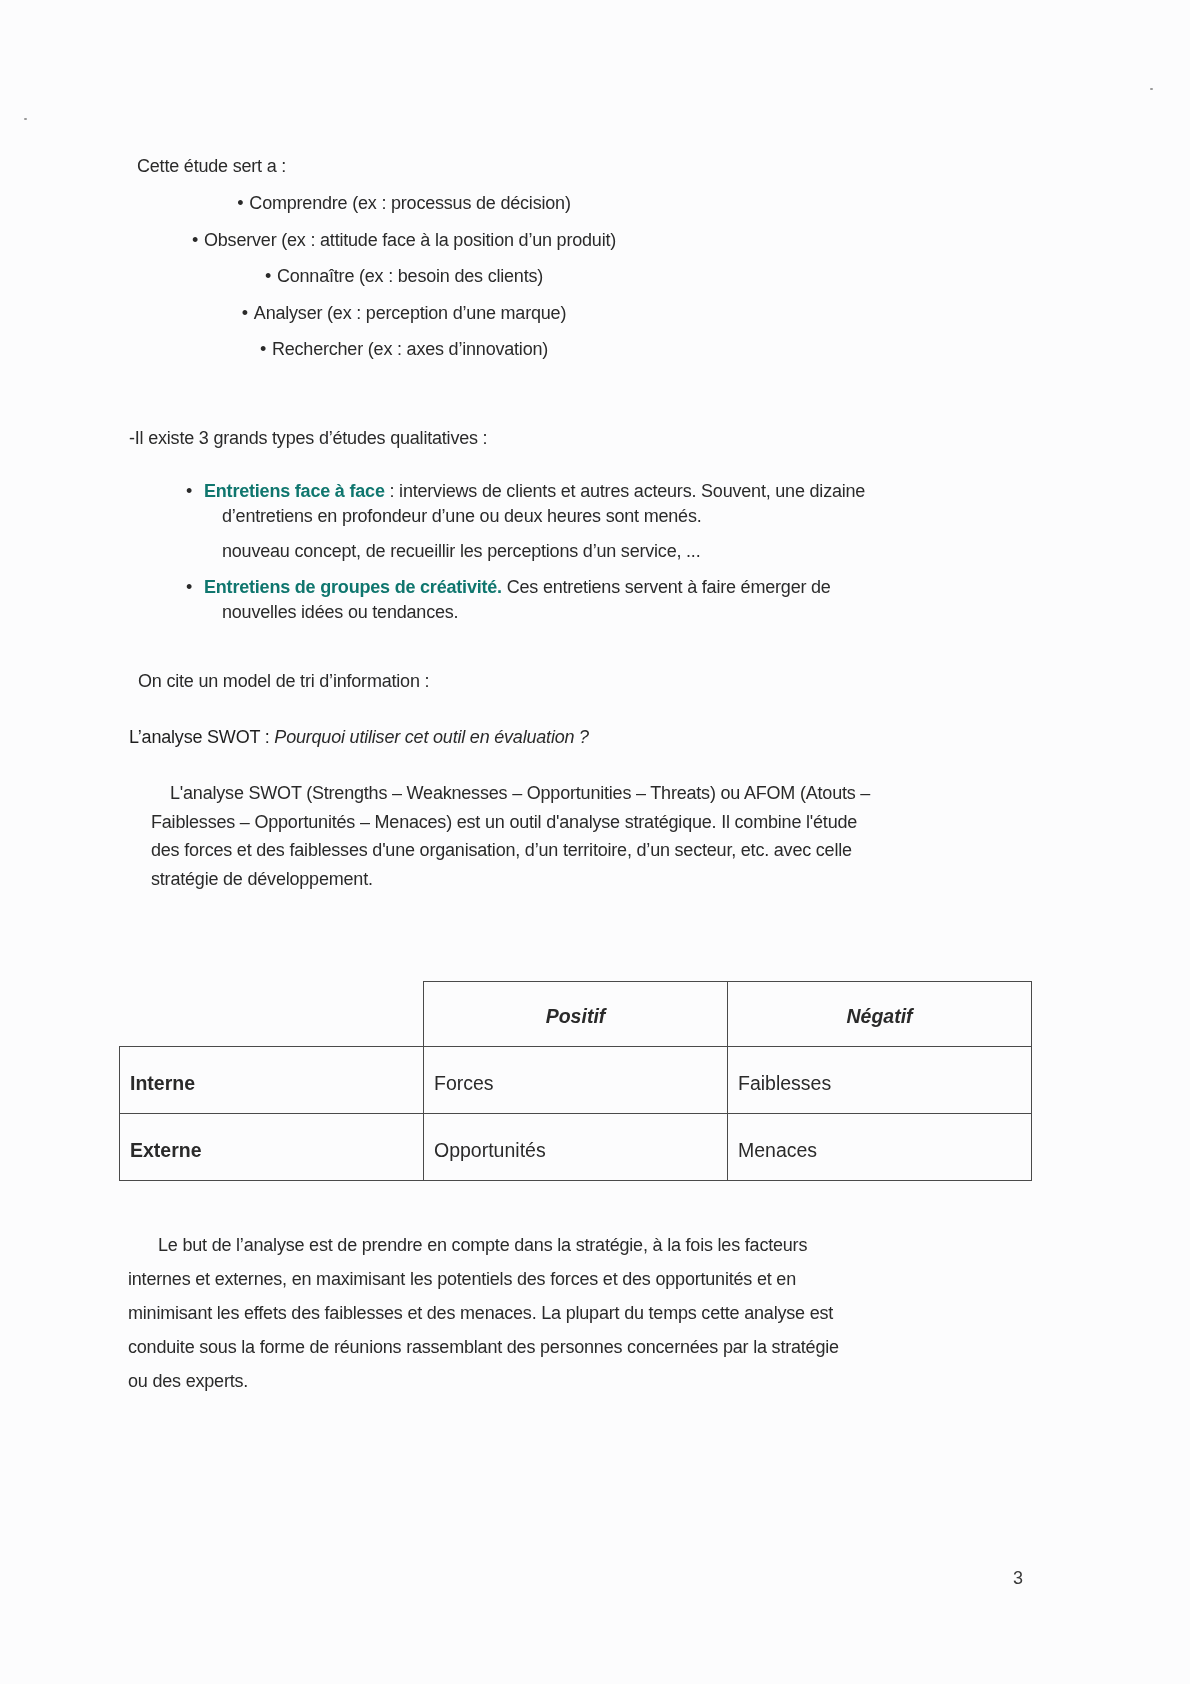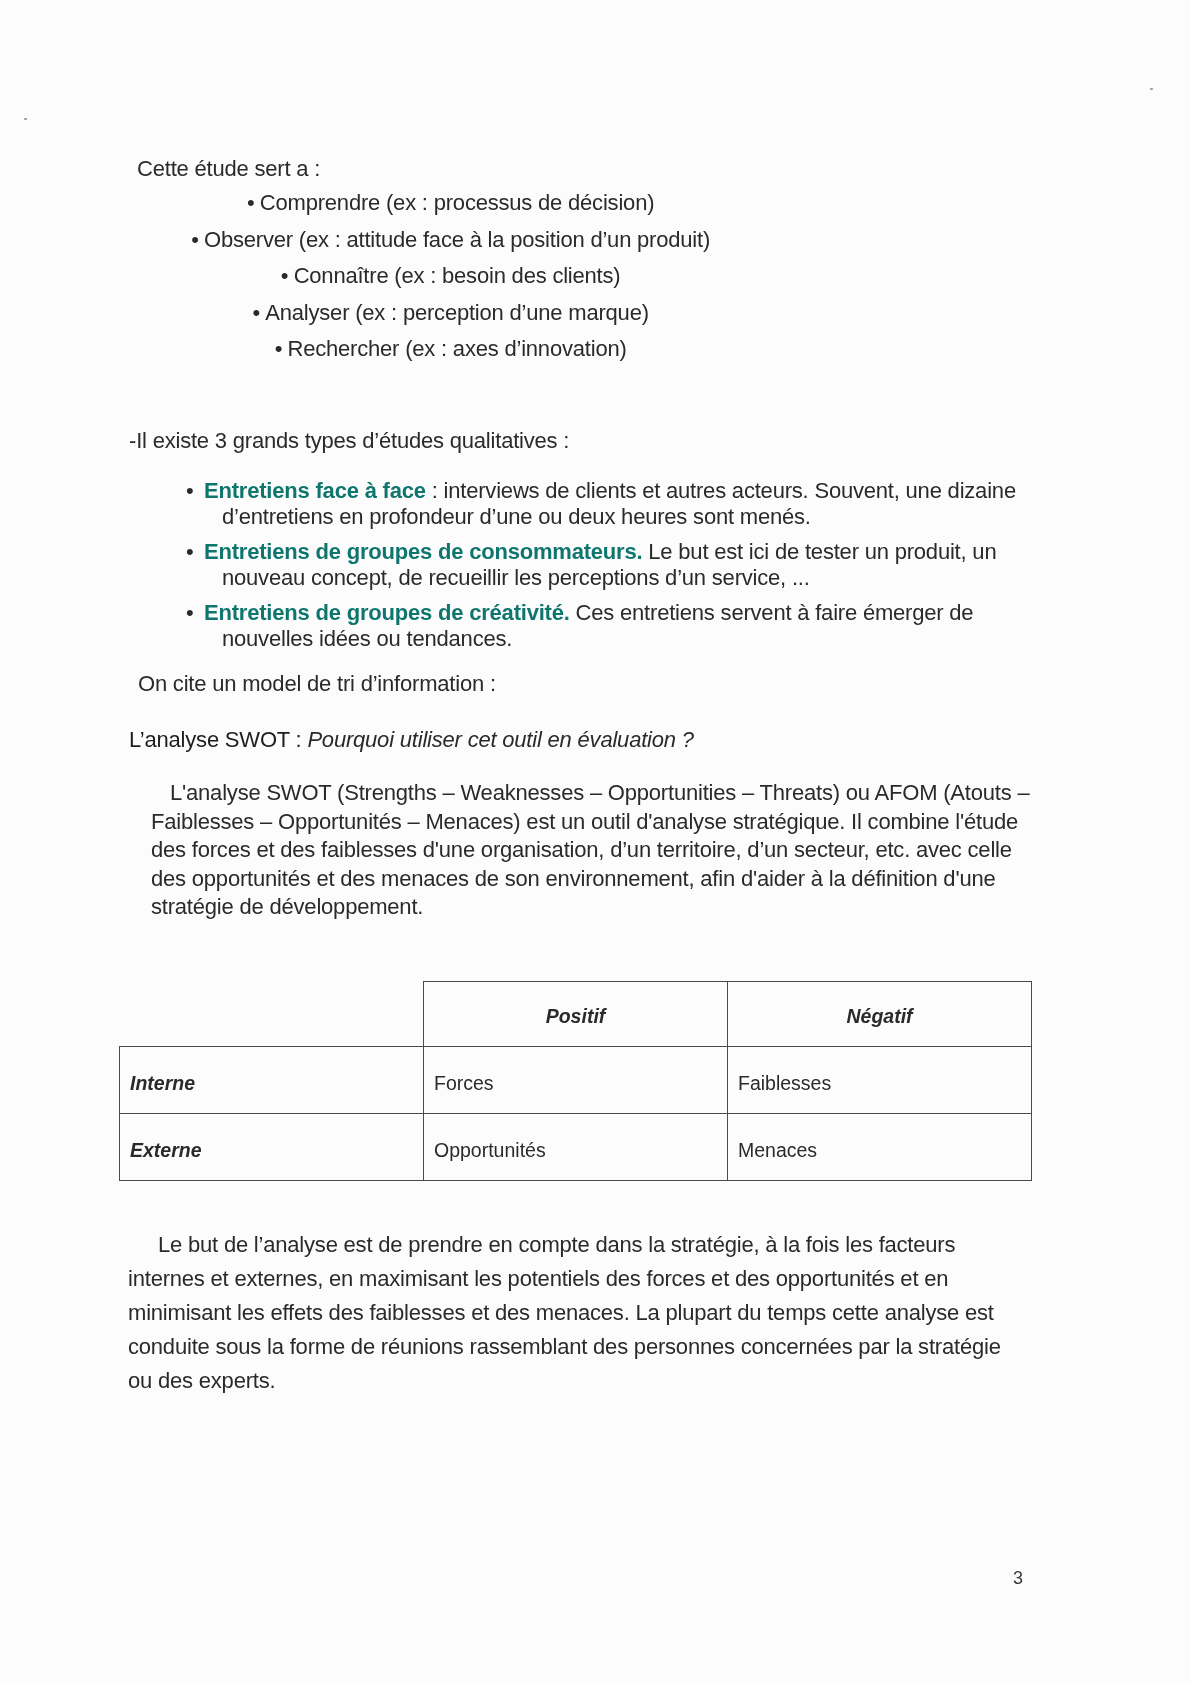--- a/index.html
+++ b/index.html
@@ -4,21 +4,21 @@
 <style>
   html, body { margin: 0; padding: 0; }
   body {
     width: 1190px; height: 1684px; position: relative; overflow: hidden;
     background: #fcfcfd;
     font-family: "Liberation Sans", "DejaVu Sans", sans-serif;
     color: #2a2a2a;
   }
   .page { position: absolute; inset: 0; }
   .abs { position: absolute; white-space: nowrap; }
-  .t { font-size: 22px; letter-spacing: -0.2px; }
+  .t { font-size: 18px; letter-spacing: -0.2px; }
   .intro { left: 137px; top: 156px; }
   .bullet-list { left: 186px; top: 190px; text-align: center; }
   .bullet-list .li { height: 36.5px; line-height: 26px; }
   .bullet-list .dot, .types .dot { display: inline-block; width: 18px; }
   .types-intro { left: 129px; top: 428px; }
   .types { left: 186px; top: 478px; }
   .types .item { margin-bottom: 10px; }
   .types .line1 { line-height: 26px; }
   .types .line2 { padding-left: 36px; line-height: 25px; }
   .types b { font-weight: bold; color: #0f766e; }
@@ -33,21 +33,21 @@
   table.swot {
     position: absolute; left: 119px; top: 981px;
     border-collapse: collapse; font-size: 19.5px;
   }
   table.swot td, table.swot th {
     border: 1.5px solid #4a4a4a; padding: 0 10px; height: 60px;
     text-align: left; font-weight: normal;
   }
   table.swot th { text-align: center; font-weight: bold; font-style: italic; }
   table.swot .corner { border-top: none; border-left: none; background: transparent; }
-  table.swot .rowhead { font-weight: bold; font-style: italic; width: 283px; margin-top: 14px; }
+  table.swot .rowhead { font-weight: bold; width: 283px; margin-top: 14px; }
   table.swot .c1 { width: 283px; }
   table.swot .c2 { width: 283px; }
   table.swot tr.head th { height: 60px; padding-top: 4px; }
   table.swot tr.body td { padding-top: 6px; }
 
   .para2 { left: 128px; top: 1228px; line-height: 34px; }
   .para2 .line { display: block; }
   .para2 .line:first-child { padding-left: 30px; }
 
   .page-number { left: 1013px; top: 1568px; font-size: 18px; color: #3a3a3a; }
@@ -72,40 +72,38 @@
   </div>
 
   <div class="abs t types-intro">-Il existe 3 grands types d’études qualitatives :</div>
 
   <div class="abs t types">
     <div class="item">
       <div class="line1"><span class="dot">•</span><b>Entretiens face à face</b><span> : interviews de clients et autres acteurs. Souvent, une dizaine</span></div>
       <div class="line2">d’entretiens en profondeur d’une ou deux heures sont menés.</div>
     </div>
     <div class="item">
-      <div class="line1"><span class="dot">•</span><b>Entretiens de groupes de consommateurs.</b><span> Le but est ici de tester un produit, un</span></div>
       <div class="line2">nouveau concept, de recueillir les perceptions d’un service, ...</div>
     </div>
     <div class="item">
       <div class="line1"><span class="dot">•</span><b>Entretiens de groupes de créativité.</b><span> Ces entretiens servent à faire émerger de</span></div>
       <div class="line2">nouvelles idées ou tendances.</div>
     </div>
   </div>
 
   <div class="abs t model">On cite un model de tri d’information :</div>
 
   <div class="abs t swot-title">
     <b>L’analyse SWOT :</b><i> Pourquoi utiliser cet outil en évaluation ?</i>
   </div>
 
   <div class="abs t para1">
     <span class="line">L'analyse SWOT (Strengths – Weaknesses – Opportunities – Threats) ou AFOM (Atouts –</span>
     <span class="line">Faiblesses – Opportunités – Menaces) est un outil d'analyse stratégique. Il combine l'étude</span>
     <span class="line">des forces et des faiblesses d'une organisation, d’un territoire, d’un secteur, etc. avec celle</span>
-    <span class="line">des opportunités et des menaces de son environnement, afin d'aider à la définition d'une</span>
     <span class="line">stratégie de développement.</span>
   </div>
 
   <table class="swot">
     <tbody>
         <tr class="head">
       <th class="corner rowhead"></th>
       <th class="c1">Positif</th>
       <th class="c2">Négatif</th>
     </tr>

